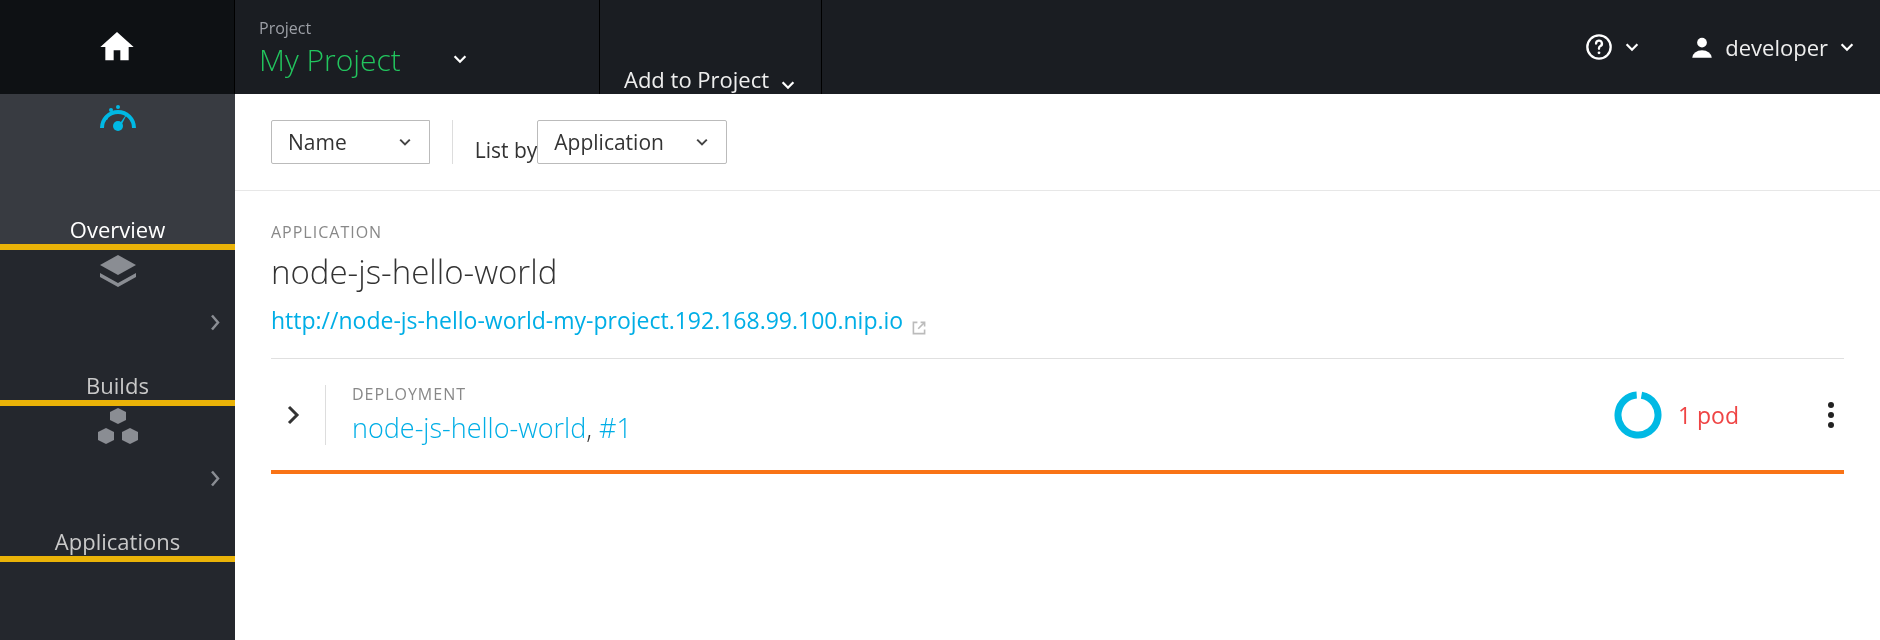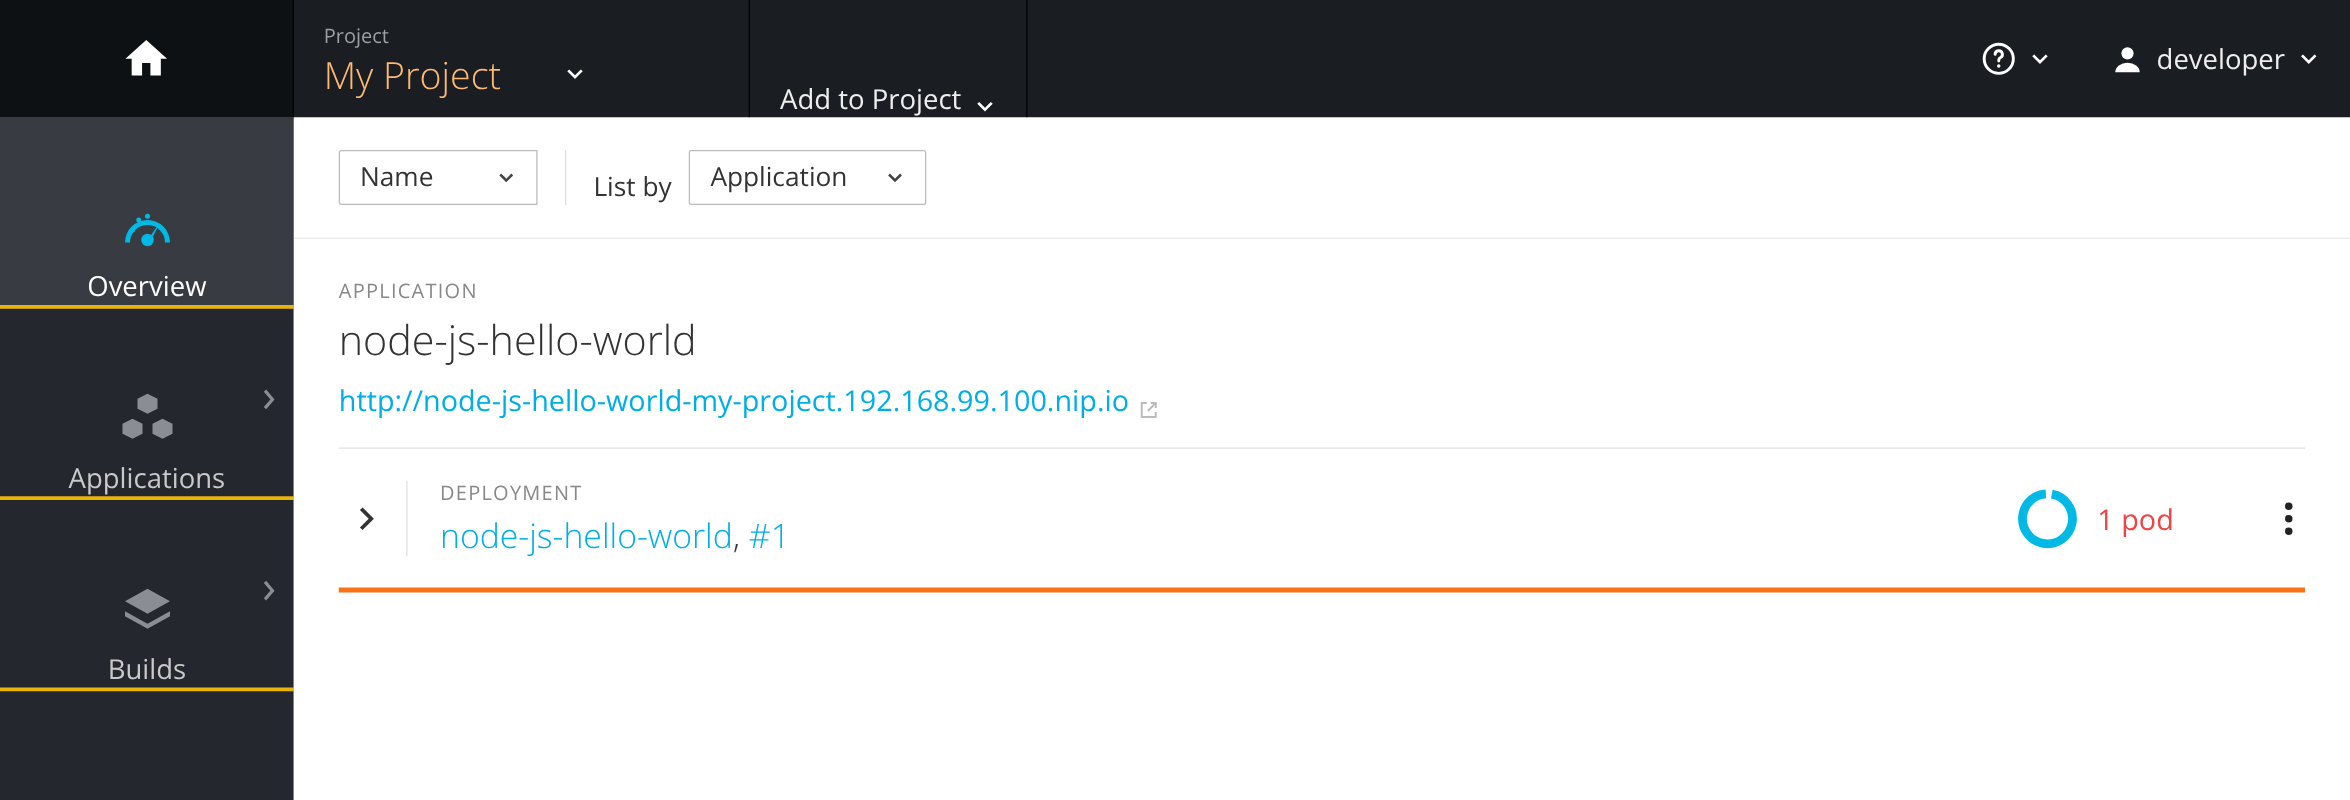--- a/index.html
+++ b/index.html
@@ -33,21 +33,21 @@
     display: flex; flex-direction: column; justify-content: center;
     cursor: pointer;
   }
   .topbar .project-cell .project-small {
     font-size: 16px; color: #9c9fa6;
   }
   .topbar .project-cell .project-row {
     display: flex; align-items: center; gap: 50px;
   }
   .topbar .project-cell .project-name {
-    font-size: 30px; color: #fdba74; font-weight: 300;
+    font-size: 30px; color: #22c55e; font-weight: 300;
   }
   .topbar .add-cell {
     padding: 0 24px;
     border-right: 1px solid #000;
     box-sizing: border-box;
     display: flex; align-items: flex-end; gap: 10px;
     font-size: 22px; color: #eee;
     cursor: pointer;
   }
   .topbar .spacer { flex: 1; }
@@ -61,23 +61,23 @@
   .chev-down-svg polyline { stroke: #fff; stroke-width: 2.5; fill: none; }
 
   .sidebar {
     position: absolute; top: 94px; left: 0; bottom: 0;
     width: 235px;
     background: #24272d;
     color: #c9c9c9;
   }
   .sidebar .nav-item {
     height: 150px;
-    display: flex; flex-direction: column; align-items: center; justify-content: flex-end;
+    display: flex; flex-direction: column; align-items: center; justify-content: space-between;
     gap: 10px;
-    border-bottom: 3px solid #eab308;
+    border-bottom: 6px solid #eab308;
     position: relative;
     cursor: pointer;
   }
   .sidebar .nav-item.active {
     background: #383b41;
     color: #fff;
   }
   .sidebar .nav-item .label {
     font-size: 22px;
   }
@@ -121,21 +121,21 @@
     font-size: 21px;
     font-style: italic;
     color: #555;
     width: 830px;
     box-sizing: border-box;
   }
   .toolbar .filter-input::placeholder { color: #999; font-style: italic; }
   .toolbar .divider {
     width: 1px; height: 44px; background: #ddd; margin: 0 22px;
   }
-  .toolbar .listby-label { font-size: 21px; margin-right: 14px; }
+  .toolbar .listby-label { font-size: 21px; margin-right: 0; }
   .toolbar .listby-select {
     height: 44px;
     border: 1px solid #bbb;
     border-radius: 2px;
     padding: 0 16px;
     display: flex; align-items: center; gap: 30px;
     font-size: 21px;
     cursor: pointer;
     box-sizing: border-box;
   }
@@ -247,39 +247,39 @@
         <path d="M22 30 L32 16 L25 30 Z"></path>
         <circle cx="10" cy="22" r="2"></circle>
         <circle cx="15" cy="14" r="2"></circle>
         <circle cx="22" cy="11" r="2"></circle>
       </svg>
     </div>
     <span class="label">Overview</span>
   </div>
   <div class="nav-item">
     <div class="icon-wrap">
+      <svg class="nav-icon" width="44" height="42" viewBox="0 0 44 42">
+        <path d="M22 4 L40 14 L22 24 L4 14 Z"></path>
+        <path d="M4 22 L22 32 L40 22 L40 26 L22 36 L4 26 Z"></path>
+      </svg>
+    </div>
+    <span class="label">Builds</span>
+    <span class="chev"><svg class="chev-right-svg" viewBox="0 0 12 20">
+          <polyline points="3,3 9,10 3,17"></polyline>
+        </svg></span>
+  </div>
+  <div class="nav-item">
+    <div class="icon-wrap">
       <svg class="nav-icon" width="48" height="44" viewBox="0 0 48 44">
         <path d="M24 2 L32 6 L32 14 L24 18 L16 14 L16 6 Z"></path>
         <path d="M12 22 L20 26 L20 34 L12 38 L4 34 L4 26 Z"></path>
         <path d="M36 22 L44 26 L44 34 L36 38 L28 34 L28 26 Z"></path>
       </svg>
     </div>
     <span class="label">Applications</span>
-    <span class="chev"><svg class="chev-right-svg" viewBox="0 0 12 20">
-          <polyline points="3,3 9,10 3,17"></polyline>
-        </svg></span>
-  </div>
-  <div class="nav-item">
-    <div class="icon-wrap">
-      <svg class="nav-icon" width="44" height="42" viewBox="0 0 44 42">
-        <path d="M22 4 L40 14 L22 24 L4 14 Z"></path>
-        <path d="M4 22 L22 32 L40 22 L40 26 L22 36 L4 26 Z"></path>
-      </svg>
-    </div>
-    <span class="label">Builds</span>
     <span class="chev"><svg class="chev-right-svg" viewBox="0 0 12 20">
           <polyline points="3,3 9,10 3,17"></polyline>
         </svg></span>
   </div>
 </div>
 
 <div class="content">
   <div class="toolbar">
     <div class="filter-type">
       <span>Name</span>

